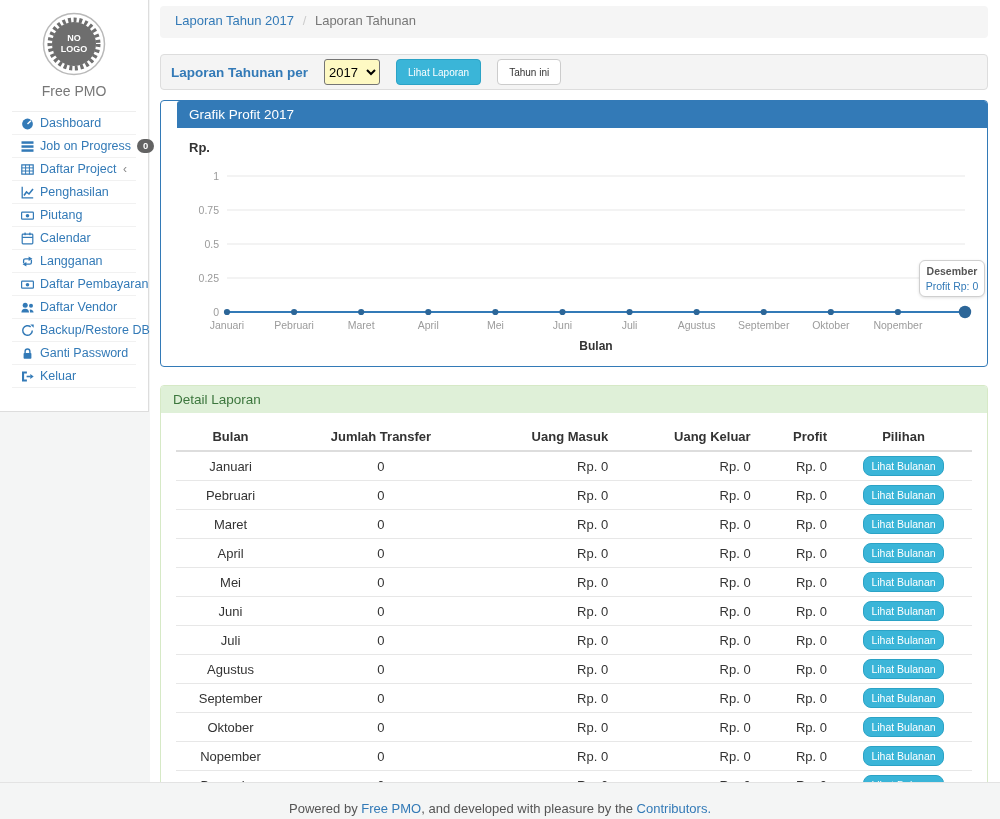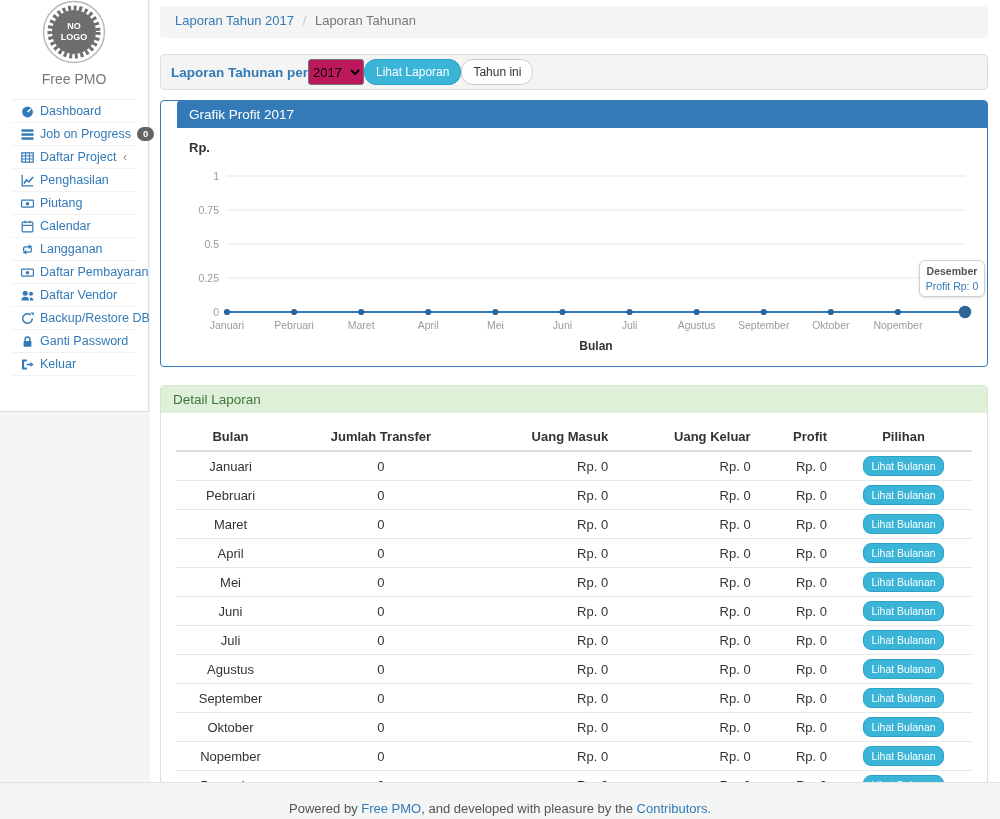--- a/index.html
+++ b/index.html
@@ -2,39 +2,39 @@
 <html><head>
 <meta charset="utf-8">
 <style>
   * { box-sizing: border-box; }
   body { margin:0; background:#f4f5f5; font-family:"Liberation Sans","DejaVu Sans",sans-serif; font-size:13px; color:#333; }
   .page { position:relative; width:1000px; height:819px; background:#f4f5f5; overflow:hidden; }
   .content-bg { position:absolute; left:150px; top:0; width:850px; height:782px; background:#fff; }
 
   
   .sidebar { position:absolute; left:0; top:0; width:149px; height:412px; background:#fff; border-right:1px solid #ddd; border-bottom:1px solid #ddd; }
-  .logo-wrap { text-align:center; padding-top:0; }
+  .logo-wrap { text-align:center; padding-top:12px; }
   .brand { color:#777; font-size:14px; margin:4px 0 7px; }
   .side-menu { list-style:none; margin:12px; padding:0; border-top:1px solid #eee; }
   .side-item { display:flex; align-items:center; gap:6px; padding:4px 9px; border-bottom:1px solid #f1f1f1; color:#337ab7; cursor:pointer; font-size:12.5px; white-space:nowrap; }
   .sicon { width:13px; height:13px; display:inline-flex; flex:none; }
   .badge { margin-left:auto; background:#636363; color:#fff; border-radius:9px; font-size:9.5px; font-weight:bold; padding:2px 6px; line-height:1; }
   .chev { margin-left:auto; color:#888; font-size:12px; line-height:1; }
 
   
   .content { position:absolute; left:160px; top:0; width:828px; }
   .breadcrumb { background:#f5f5f5; border-radius:4px; padding:7px 15px; margin:6px 0 16px; height:32px; }
   .breadcrumb a { color:#337ab7; text-decoration:none; cursor:pointer; }
   .bc-sep { color:#ccc; margin:0 5px; }
   .bc-active { color:#777;text-align:center; }
 
-  .filter-panel { display:flex; align-items:center; gap:0; background:#f4f4f4; border:1px solid #ddd; border-radius:4px; height:36px; padding:0 10px; margin-bottom:10px; }
+  .filter-panel { display:flex; align-items:center; gap:16px; background:#f4f4f4; border:1px solid #ddd; border-radius:4px; height:36px; padding:0 10px; margin-bottom:10px; }
   .filter-label { color:#337ab7; font-weight:bold; font-size:13.5px; }
-  select.year { height:26px; width:56px; border:1px solid #757575; border-radius:3px; background:#be185d; font-size:13px; font-family:inherit; }
-  .btn { border-radius:12px; font-size:12px; height:26px; padding:0 11px; cursor:pointer; font-family:inherit; }
+  select.year { height:26px; width:56px; border:1px solid #757575; border-radius:3px; background:#fef9c3; font-size:13px; font-family:inherit; }
+  .btn { border-radius:4px; font-size:10px; height:26px; padding:0 11px; cursor:pointer; font-family:inherit; }
   .btn-info { background:#3ab5d8; border:1px solid #2ba3c6; color:#fff; }
   .btn-default { background:#fff; border:1px solid #ccc; color:#333; }
 
   .panel { border-radius:4px; margin-bottom:18px; background:#fff; }
   .panel-heading { padding:6px 12px; font-size:13.5px; border-radius:3px 3px 0 0; }
   .panel-primary { border:1px solid #337ab7;padding-left:16px; }
   .panel-primary > .panel-heading { background:#337ab7; color:#fff; }
   .chart-body { position:relative; height:238px; }
   .rp-label { position:absolute; left:12px; top:12px; font-weight:bold; font-size:13px; }
   #profit-chart { position:absolute; left:0; top:0; }

